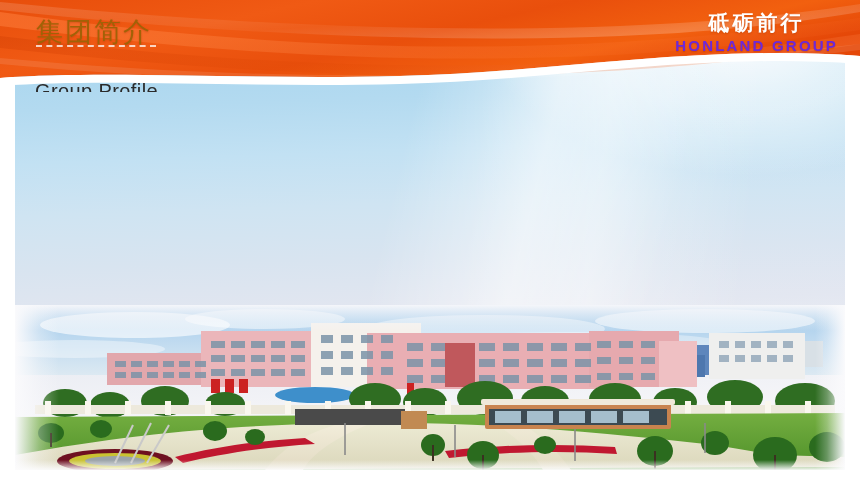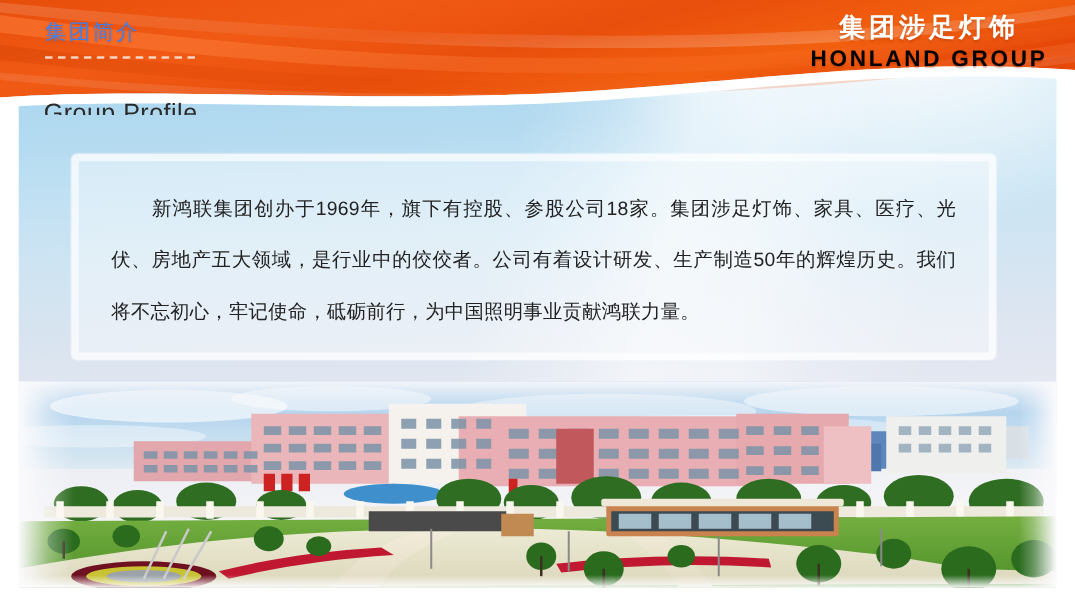--- a/index.html
+++ b/index.html
@@ -58,22 +58,22 @@
     width: 860px;
     height: 92px;
     overflow: hidden;
   }
   .header svg { display: block; }
 
   .header-title-zh {
     position: absolute;
     left: 36px;
     top: 14px;
-    font-size: 17px;
-    color: #3b82f6;
+    font-size: 27px;
+    color: #a16207;
     letter-spacing: 2px;
     font-weight: normal;
     white-space: nowrap;
     text-shadow: 0 1px 2px rgba(140,40,0,0.30);
   }
   .title-dashes {
     position: absolute;
     left: 36px;
     top: 45px;
     width: 120px;
@@ -102,22 +102,22 @@
   .logo-zh {
     font-size: 21px;
     color: #ffffff;
     font-weight: bold;
     letter-spacing: 3px;
     white-space: nowrap;
     text-shadow: 0 1px 2px rgba(150,45,0,0.35);
   }
   .logo-en {
     margin-top: 5px;
-    font-size: 18px;
-    color: #000000;
+    font-size: 15px;
+    color: #6d28d9;
     font-weight: bold;
     letter-spacing: 2.2px;
     white-space: nowrap;
     text-shadow: 0 1px 1px rgba(150,45,0,0.3);
   }
 
   
   .text-panel {
     position: absolute;
     left: 57px;
@@ -442,25 +442,20 @@
         <line x1="560" y1="124" x2="560" y2="156"></line>
         <line x1="690" y1="118" x2="690" y2="148"></line>
       </g>
     </svg>
     <div class="photo-fade-top"></div>
     <div class="photo-fade-left"></div>
     <div class="photo-fade-right"></div>
     <div class="photo-fade-bottom"></div>
   </div>
 
-  <div class="text-panel">
-    <div class="panel-inner">
-      <p class="body-text">新鸿联集团创办于1969年，旗下有控股、参股公司18家。集团涉足灯饰、家具、医疗、光伏、房地产五大领域，是行业中的佼佼者。公司有着设计研发、生产制造50年的辉煌历史。我们将不忘初心，牢记使命，砥砺前行，为中国照明事业贡献鸿联力量。</p>
-    </div>
-  </div>
 
   <div class="header">
     <svg width="860" height="92" viewBox="0 0 860 92" xmlns="http://www.w3.org/2000/svg">
       <defs>
         <linearGradient id="og" x1="0" y1="0" x2="1" y2="0.4">
           <stop offset="0%" stop-color="#E84E0B"></stop>
           <stop offset="32%" stop-color="#F05A14"></stop>
           <stop offset="58%" stop-color="#E94F0C"></stop>
           <stop offset="82%" stop-color="#F2600F"></stop>
           <stop offset="100%" stop-color="#E54808"></stop>
@@ -490,18 +485,18 @@
       <path d="M0,58 C150,72 300,78 470,74 C620,70 750,56 860,44 L860,50 C760,62 630,76 470,80 C300,84 150,78 0,64 Z" fill="#FFFFFF" opacity="0.10"></path>
 
       <path d="M0,78 C110,70 250,80 400,76 C560,72 700,44 860,56 L860,64 C700,52 560,80 400,84 C250,88 110,78 0,86 Z" fill="#FFFFFF"></path>
     </svg>
 
     <div class="header-title-zh">集团简介</div>
     <div class="title-dashes"></div>
     <div class="header-title-en">Group Profile</div>
 
     <div class="logo">
-      <div class="logo-zh">集团涉足灯饰</div>
+      <div class="logo-zh">砥砺前行</div>
       <div class="logo-en">HONLAND GROUP</div>
     </div>
   </div>
 
 </div>
 
 </body></html>

